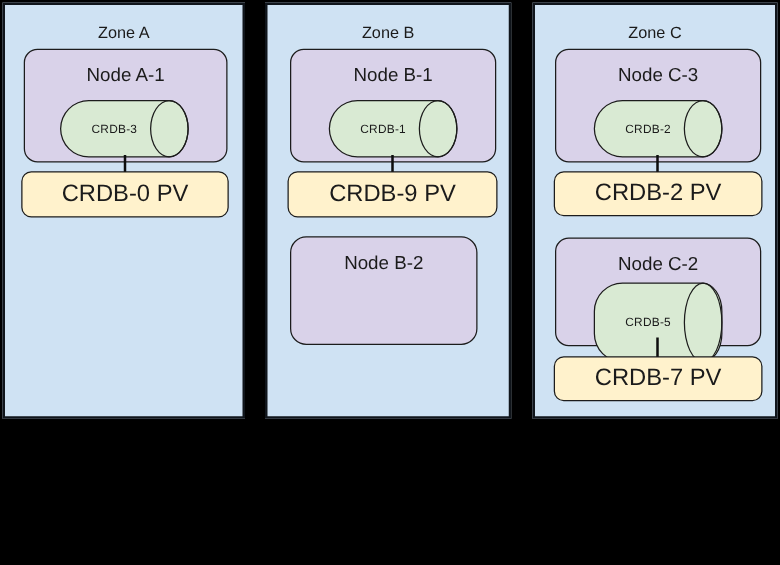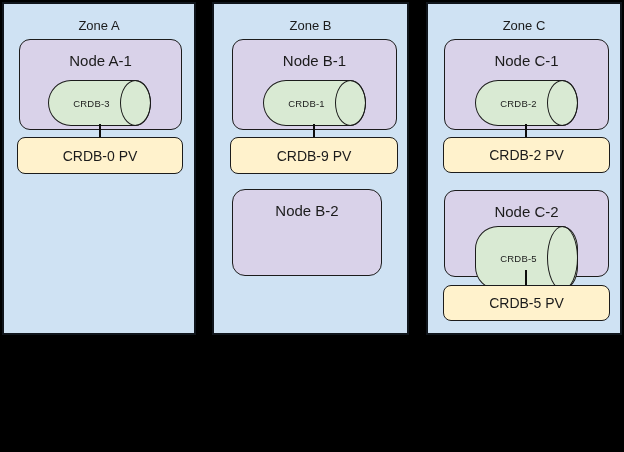--- a/index.html
+++ b/index.html
@@ -88,21 +88,21 @@
     background: #0d0d0d;
   }
   .pv {
     position: absolute;
     background: var(--pv-fill);
     border: 1px solid var(--stroke);
     border-radius: 8px;
     display: flex;
     align-items: center;
     justify-content: center;
-    font-size: 14px;
+    font-size: 19px;
   }
 </style>
 </head>
 <body>
 
 <div class="canvas">
 
   <section class="zone" style="left:2px; width:194px;">
     <div class="zone-label">Zone A</div>
 
@@ -140,21 +140,21 @@
 
     <div class="node" style="left:18px; top:185px; width:150px; height:87px; border-radius:13px;">
       <div class="node-label">Node B-2</div>
     </div>
   </section>
 
   <section class="zone" style="left:426px; width:196px;">
     <div class="zone-label">Zone C</div>
 
     <div class="node" style="left:16px; top:35px; width:165px; height:91px;">
-      <div class="node-label">Node C-1</div>
+      <div class="node-label">Node C-3</div>
       <div class="cylinder" style="left:30px; top:40px; width:103px; height:46px;">
         <span class="cyl-cap"></span>
         <span class="cyl-label">CRDB-2</span>
       </div>
     </div>
 
     <div class="connector" style="left:97px; top:120px; height:14px;"></div>
 
     <div class="pv" style="left:15px; top:133px; width:167px; height:36px;">
       <span>CRDB-2 PV</span>
@@ -164,17 +164,17 @@
       <div class="node-label">Node C-2</div>
       <div class="cylinder" style="left:30px; top:35px; width:103px; height:64px;">
         <span class="cyl-cap"></span>
         <span class="cyl-label">CRDB-5</span>
       </div>
     </div>
 
     <div class="connector" style="left:97px; top:266px; height:16px;"></div>
 
     <div class="pv" style="left:15px; top:281px; width:167px; height:36px;">
-      <span>CRDB-5 PV</span>
+      <span>CRDB-7 PV</span>
     </div>
   </section>
 
 </div>
 
 </body></html>

